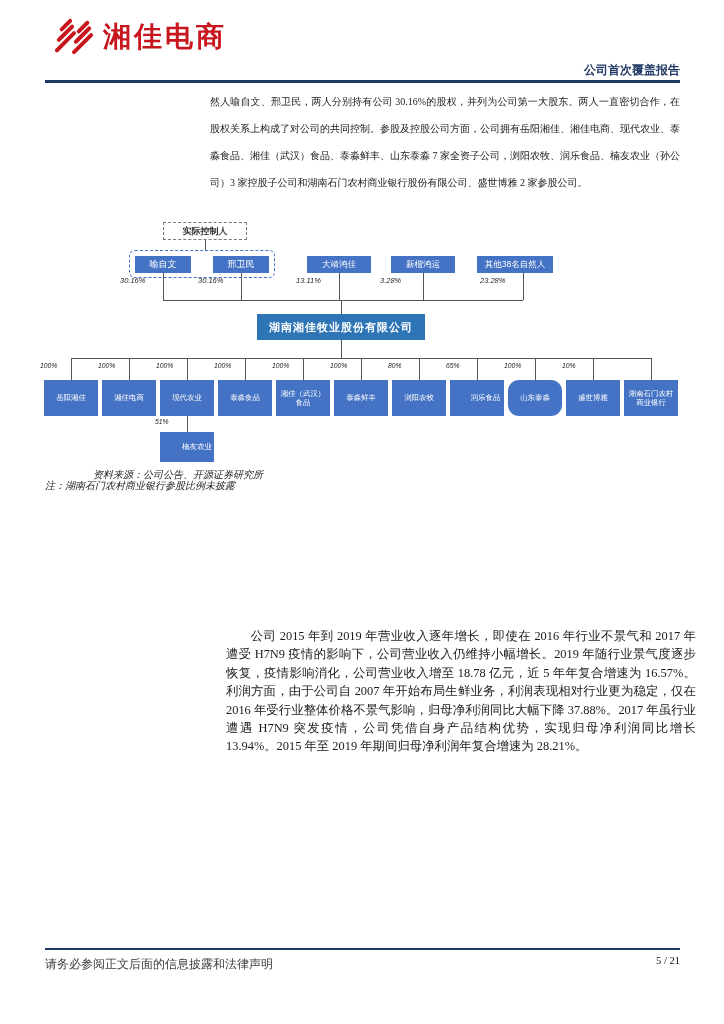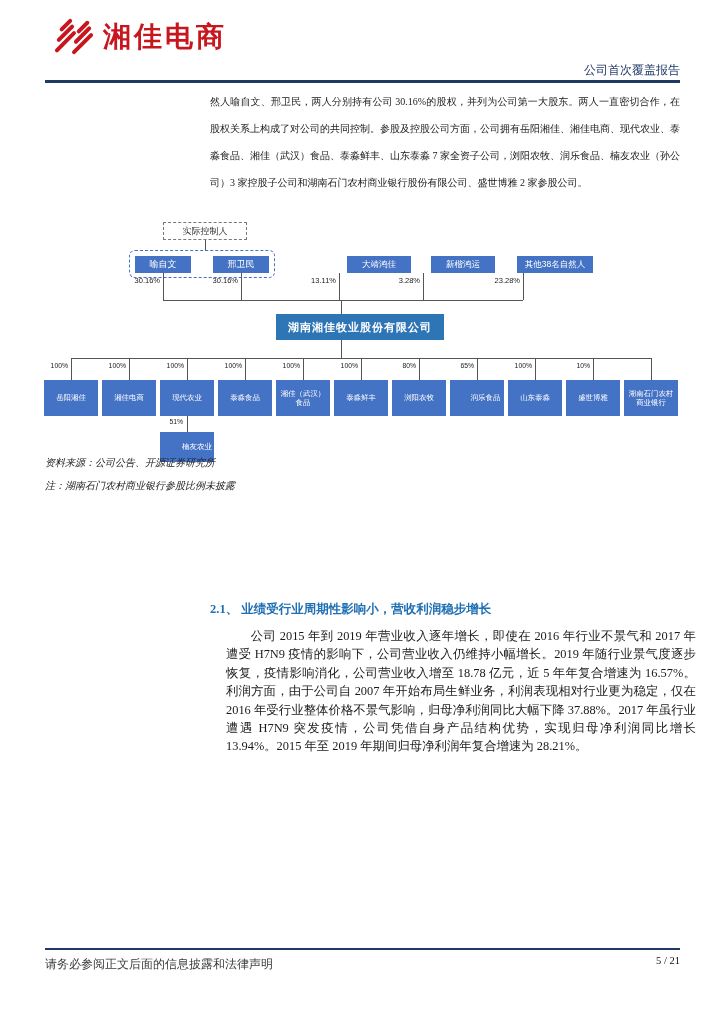--- a/index.html
+++ b/index.html
@@ -11,41 +11,41 @@
   }
   *{margin:0;padding:0;box-sizing:border-box;}
   html,body{background:#e9e9e9;}
   .page{
     position:relative;width:724px;height:1024px;background:#ffffff;
     margin:0 auto;font-family:"Liberation Serif",serif;color:#1a1a1a;overflow:hidden;
   }
   
   .logo{position:absolute;left:54px;top:18px;display:flex;align-items:center;gap:9px;}
   .brand{font-size:28px;font-weight:bold;color:var(--brand_red);letter-spacing:3px;}
-  .report-type{position:absolute;right:44px;top:62px;font-size:12px;font-weight:normal;color:var(--navy);}
+  .report-type{position:absolute;right:44px;top:62px;font-size:12px;font-weight:bold;color:var(--navy);}
   .header-rule{position:absolute;left:45px;right:44px;top:80px;height:2.5px;background:var(--navy);}
   
   .intro{position:absolute;left:210px;top:88px;width:470px;font-size:10px;line-height:27px;text-align:justify;font-family:Liberation Serif, serif;}
   .fig-caption{position:absolute;left:45px;top:199px;width:600px;font-size:11.5px;font-weight:bold;color:var(--accent_blue);}
   
   .orgchart{position:absolute;left:45px;top:216px;width:635px;height:238px;font-family:"Liberation Sans",sans-serif;}
   .node{position:absolute;display:flex;align-items:center;justify-content:center;text-align:center;background:var(--box_blue);color:#ffffff;}
-  .node.top-node{background:#ffffff;color:#333;border:1px dashed #777;font-size:9px;width:84px;height:18px;left:118px;top:6px;}
+  .node.top-node{background:#ffffff;color:#333;border:1px dashed #777;font-size:9px;width:84px;height:18px;left:118px;top:6px;font-weight:bold;}
   .node.person{width:56px;height:17px;font-size:9px;top:40px;}
-  .node.holder{height:17px;font-size:8.5px;top:40px;margin-left:40px;}
-  .node.company{left:212px;top:98px;width:168px;height:26px;font-size:11px;font-weight:bold;background:var(--box_blue_dark);letter-spacing:1px;margin-left:19px;}
+  .node.holder{height:17px;font-size:8.5px;top:40px;}
+  .node.company{left:212px;top:98px;width:168px;height:26px;font-size:11px;font-weight:bold;background:var(--box_blue_dark);letter-spacing:1px;}
   .node.sub{width:54px;height:36px;font-size:7.4px;line-height:1.25;padding:1px 2px;top:164px;}
   .node.grand{left:115px;top:216px;width:54px;height:30px;font-size:7.5px;padding-left:20px;}
   .group-dashed{position:absolute;left:84px;top:34px;width:146px;height:28px;border:1.3px dashed var(--box_blue);border-radius:6px;}
   .vline{position:absolute;width:1px;background:#555;}
   .hline{position:absolute;height:1px;background:#555;}
-  .pct{position:absolute;font-size:7.5px;color:#222;text-align:right;width:40px;}
+  .pct{position:absolute;font-size:7.5px;color:#222;width:40px;font-style:italic;}
   .pct-s{width:28px;font-size:6.8px;}
   .source,.note{position:absolute;left:45px;font-size:10px;font-style:italic;color:#222;}
-  .source{top:456px;}
+  .source{top:468px;margin-left:48px;}
   .note{top:479px;}
   .sec-title{position:absolute;left:210px;top:556px;font-size:14.5px;font-weight:bold;color:var(--accent_blue);}
   .sec-subtitle{position:absolute;left:210px;top:601px;font-size:12.5px;font-weight:bold;color:var(--accent_blue);}
   .body2{position:absolute;left:210px;top:627px;width:470px;font-size:12.4px;line-height:18.4px;text-align:justify;text-indent:2em;margin-left:16px;}
   
   .footer-rule{position:absolute;left:45px;right:44px;top:948px;height:1.5px;background:var(--navy);}
   .disclaimer{position:absolute;left:45px;top:956px;font-size:12px;color:#3a3a3a;}
   .page-num{position:absolute;right:44px;top:955px;font-size:10.5px;color:#111;}
 </style>
 </head>
@@ -125,31 +125,30 @@
       <div class="pct pct-s" style="left: 285px; top: 146px;">100%</div>
       <div class="node sub" style="left: 289px;">泰淼鲜丰</div>
       <div class="vline" style="left: 373.5px; top: 142px; height: 22px;"></div>
       <div class="pct pct-s" style="left: 343px; top: 146px;">80%</div>
       <div class="node sub" style="left: 347px;">浏阳农牧</div>
       <div class="vline" style="left: 431.5px; top: 142px; height: 22px;"></div>
       <div class="pct pct-s" style="left: 401px; top: 146px;">65%</div>
       <div class="node sub" style="left: 405px; padding-left: 19px;">润乐食品</div>
       <div class="vline" style="left: 489.5px; top: 142px; height: 22px;"></div>
       <div class="pct pct-s" style="left: 459px; top: 146px;">100%</div>
-      <div class="node sub" style="left: 463px;">山东泰淼</div>
+      <div class="node sub" style="left: 463px; border-radius: 11px;">山东泰淼</div>
       <div class="vline" style="left: 547.5px; top: 142px; height: 22px;"></div>
       <div class="pct pct-s" style="left: 517px; top: 146px;">10%</div>
       <div class="node sub" style="left: 521px;">盛世博雅</div>
       <div class="vline" style="left: 605.5px; top: 142px; height: 22px;"></div>
       <div class="node sub" style="left: 579px;">湖南石门农村商业银行</div>
     </div>
 
   <div class="source">资料来源：公司公告、开源证券研究所</div>
   <div class="note">注：湖南石门农村商业银行参股比例未披露</div>
 
-  <h3 class="sec-subtitle">2.1、 业绩受行业周期性影响小，营收利润稳步增长</h3>
   <p class="body2">公司 2015 年到 2019 年营业收入逐年增长，即使在 2016 年行业不景气和 2017 年遭受 H7N9 疫情的影响下，公司营业收入仍维持小幅增长。2019 年随行业景气度逐步恢复，疫情影响消化，公司营业收入增至 18.78 亿元，近 5 年年复合增速为 16.57%。利润方面，由于公司自 2007 年开始布局生鲜业务，利润表现相对行业更为稳定，仅在 2016 年受行业整体价格不景气影响，归母净利润同比大幅下降 37.88%。2017 年虽行业遭遇 H7N9 突发疫情，公司凭借自身产品结构优势，实现归母净利润同比增长 13.94%。2015 年至 2019 年期间归母净利润年复合增速为 28.21%。</p>
 
   <div class="footer-rule"></div>
   <div class="disclaimer">请务必参阅正文后面的信息披露和法律声明</div>
   <div class="page-num">5 / 21</div>
 
 </div>
 
 </body></html>

